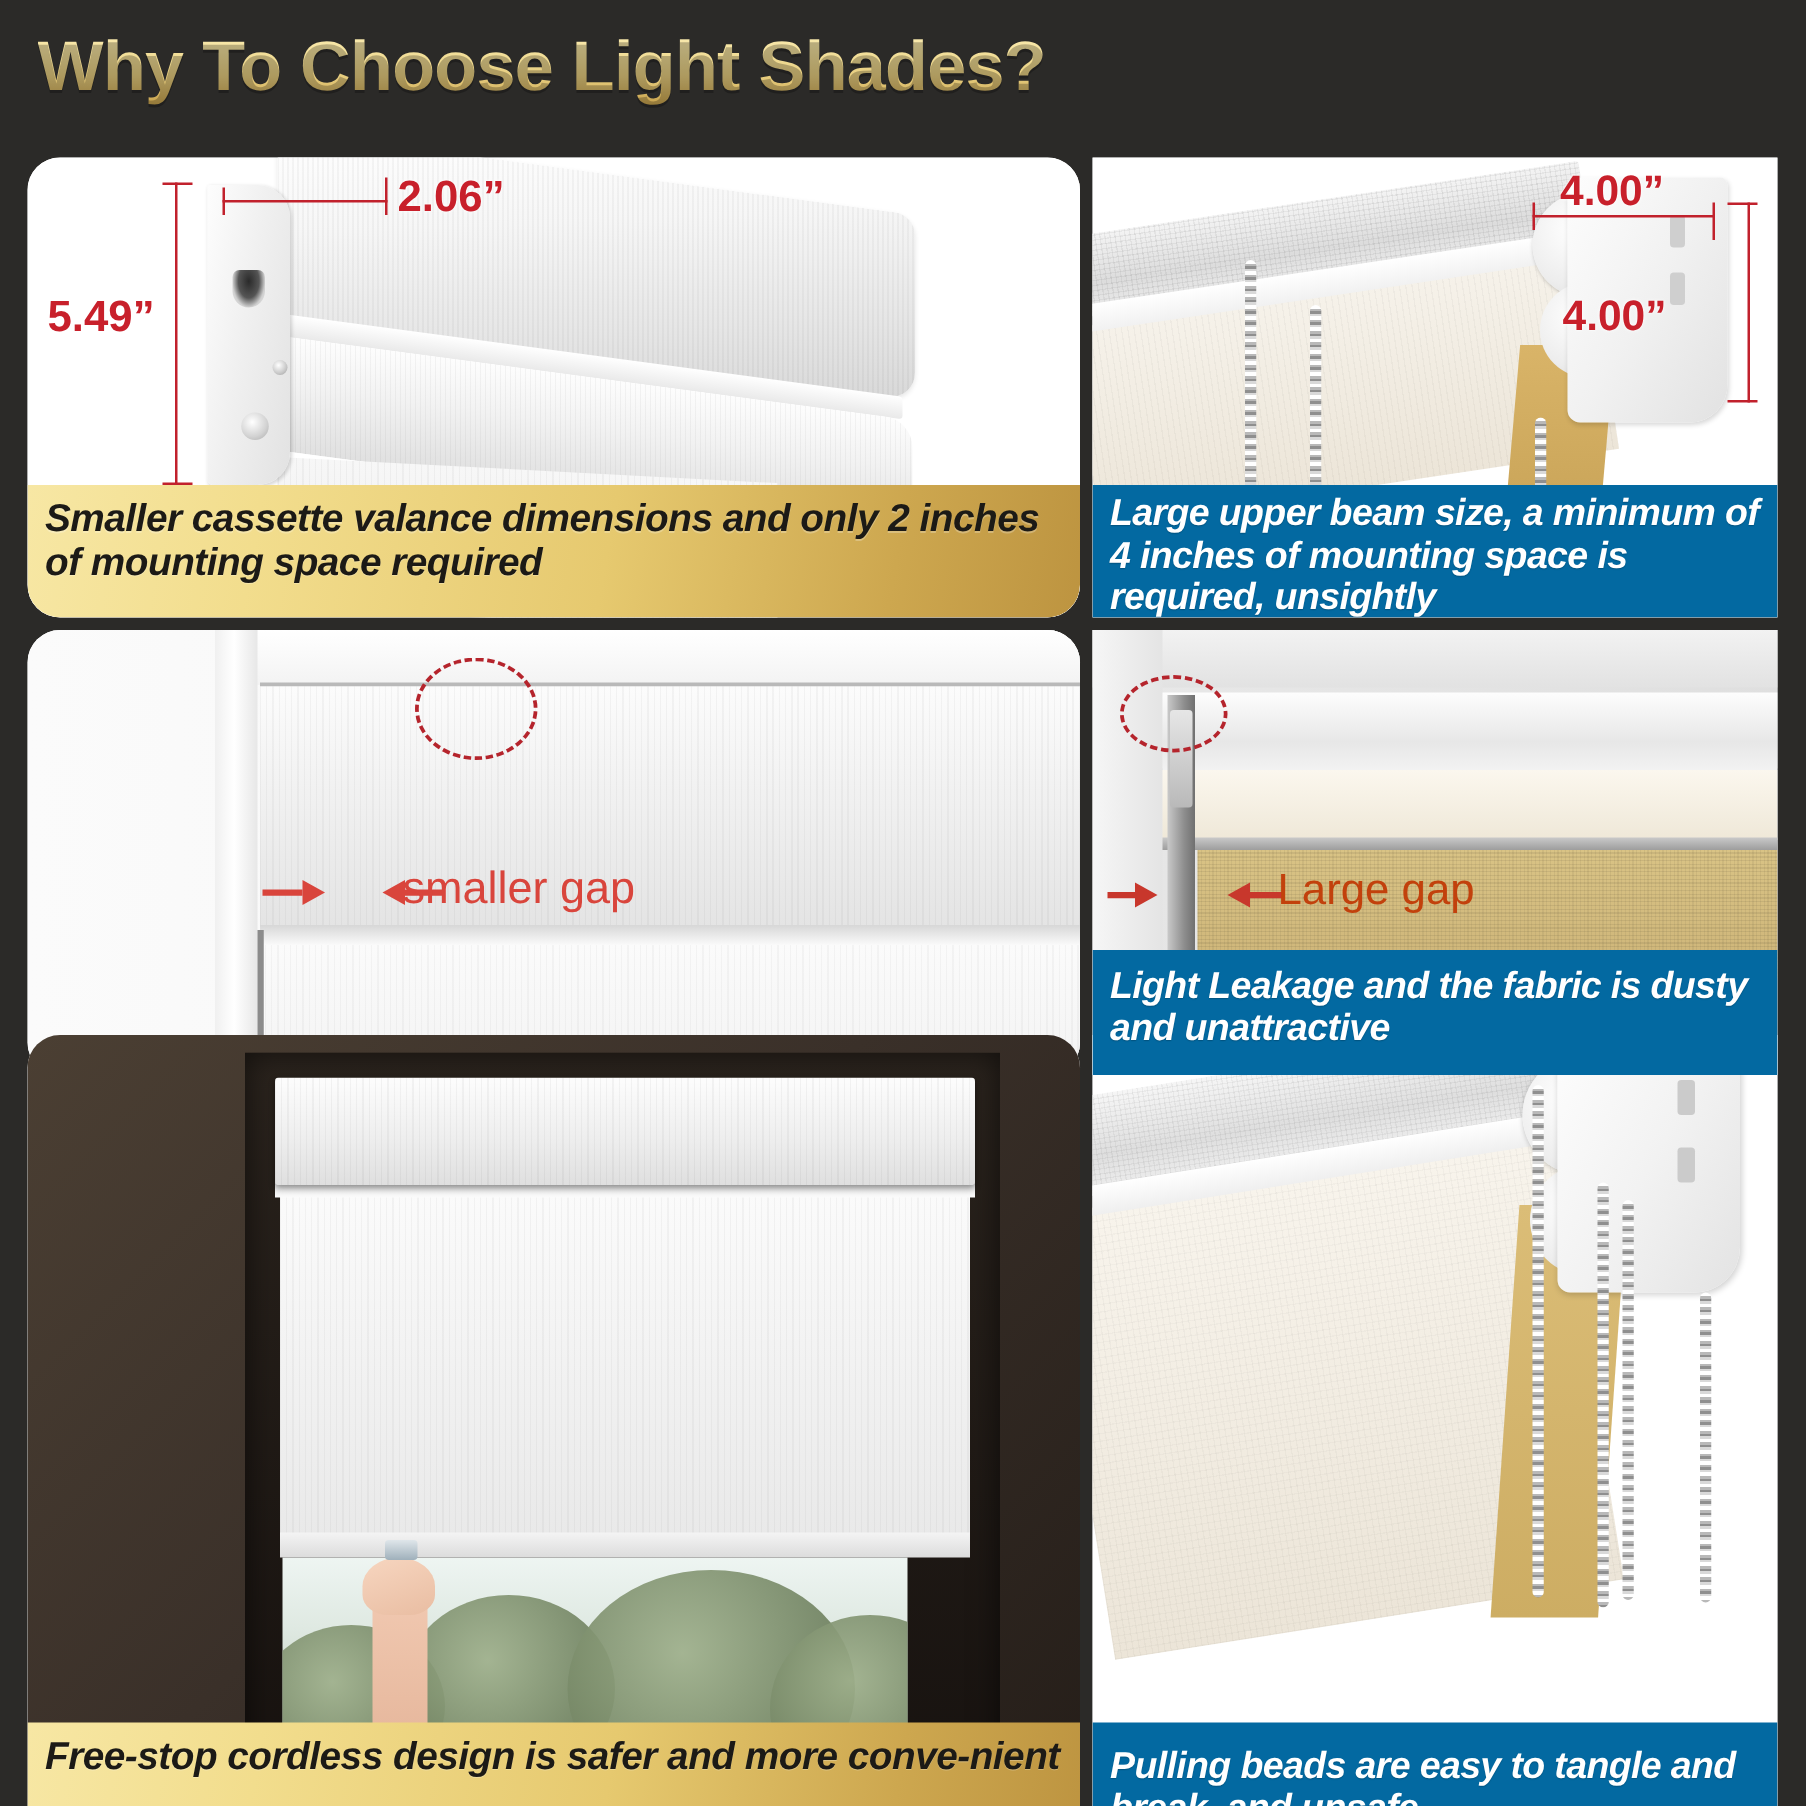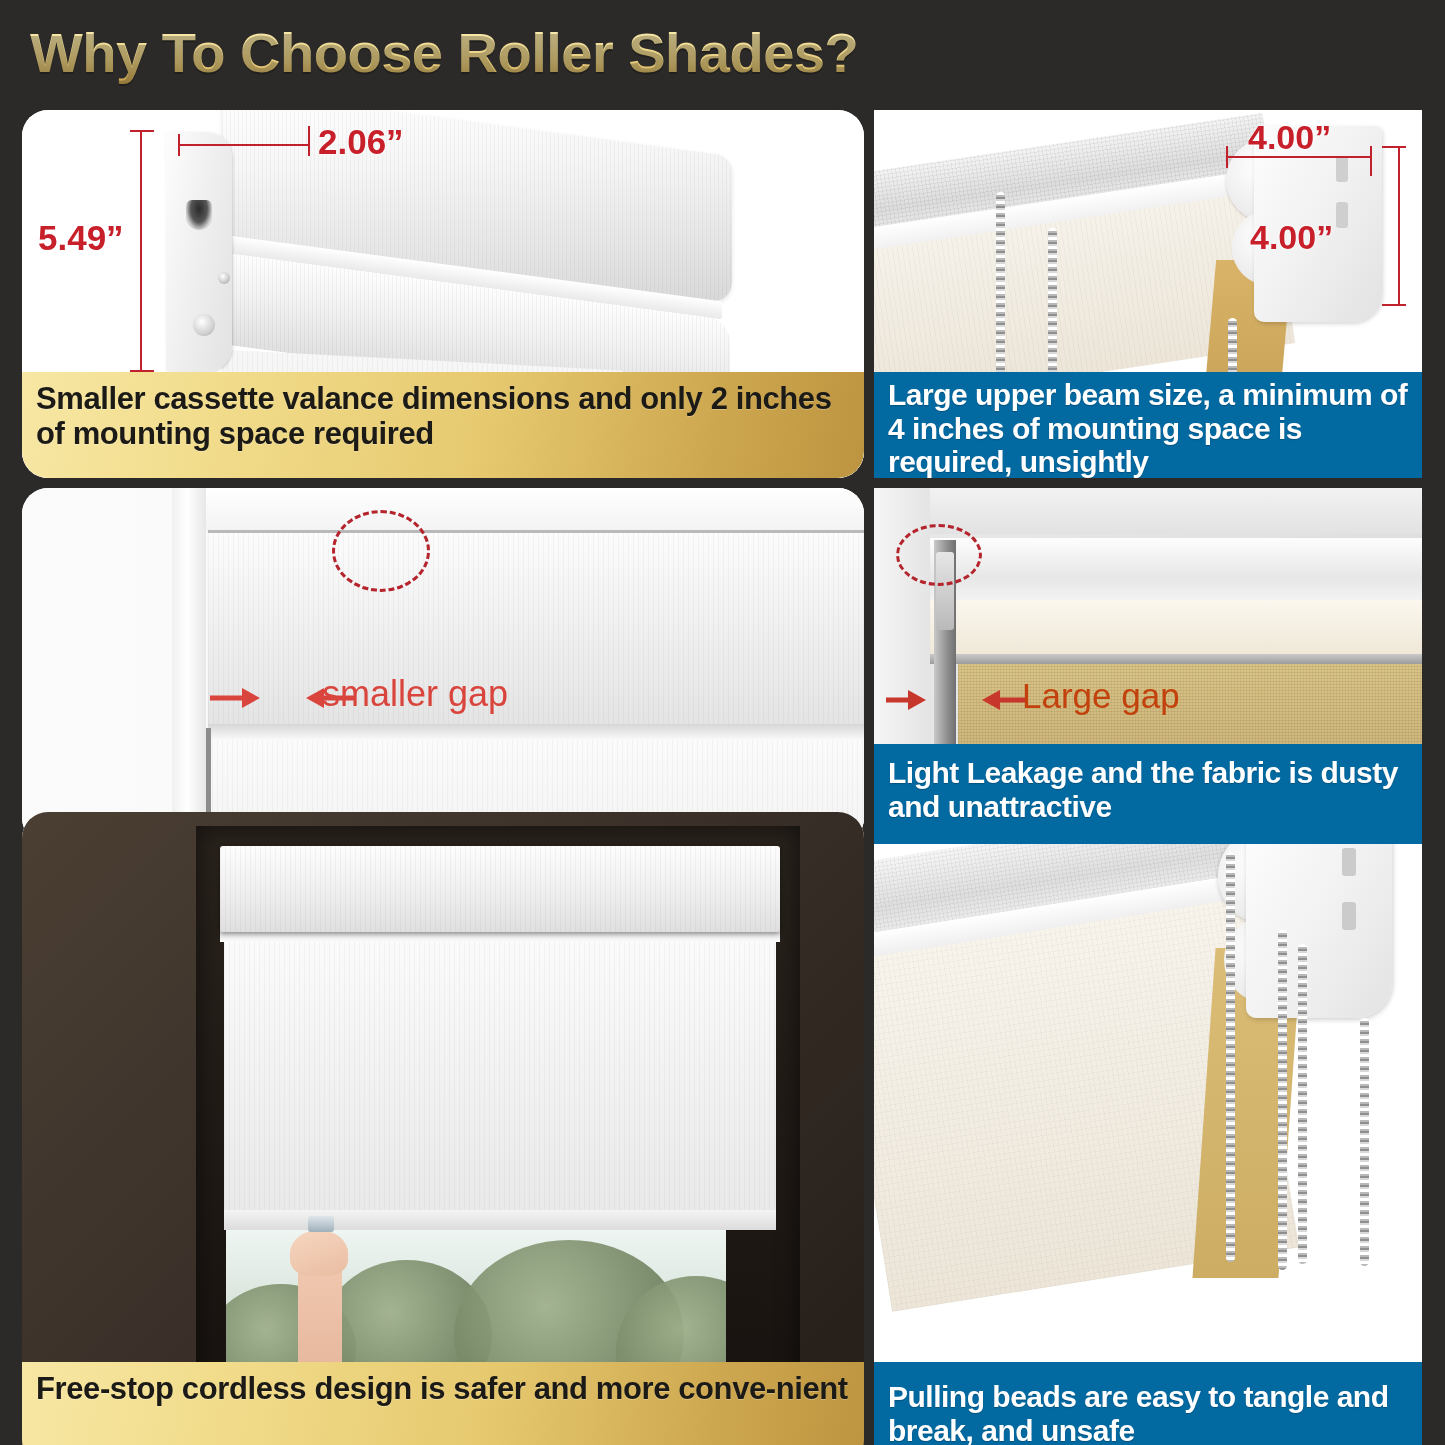--- a/index.html
+++ b/index.html
@@ -23,37 +23,38 @@
     background-clip:text;
     color:transparent;
     -webkit-text-fill-color:transparent;
     text-shadow:0 2px 0 rgba(0,0,0,0.25);
     white-space:nowrap;
   }
 
   
   .grid { position:absolute; left:0; top:104px; width:1445px; height:1335px; }
 
-  .panel { position:absolute; overflow:hidden; background:#fff; }
+  .panel { position:absolute; overflow:hidden; background:#fff;margin-top:16px; }
   .panel.left  { left:22px;  width:842px; border-radius:26px; }
   .panel.right { left:874px; width:548px; border-radius:0; }
 
   .r1 { top:6px;   height:368px; }
   .r2 { top:384px; height:356px; }
   .r3 { top:708px; height:654px; }
 
   .photo { position:absolute; left:0; top:0; right:0; bottom:0; overflow:hidden; }
 
   
   .cap {
     position:absolute; left:0; right:0; bottom:0;
     padding:10px 14px 12px 14px;
     font-weight:bold;
     line-height:1.12;
     z-index:7;
+    font-style:italic;
   }
   .cap.gold {
     background:linear-gradient(100deg,#f7e7a4 0%,#f2dd8d 22%,#e6c96f 55%,#cda74f 82%,#bd9440 100%);
     color:#1c1a16;
     font-size:31px;
     letter-spacing:-0.4px;
     border-bottom-left-radius:26px;
     border-bottom-right-radius:26px;
     text-shadow:0 1px 0 rgba(255,255,255,0.25);
   }
@@ -368,21 +369,21 @@
   }
   .p6 .roundel2 {
     position:absolute; left:350px; top:104px; width:88px; height:88px; border-radius:50%;
     background:radial-gradient(circle at 40% 35%,#ffffff,#eeeeee 60%,#d6d6d6 100%);
   }
 </style>
 </head>
 <body>
 
 <div class="title-wrap">
-  <div class="title">Why To Choose Roller Shades?</div>
+  <div class="title">Why To Choose Light Shades?</div>
 </div>
 
 <div class="grid">
 
   <div class="panel left r1">
     <div class="photo p1">
       <div class="p1bg"></div>
       <div class="v-body"></div>
       <div class="v-lip"></div>
       <div class="v-roll"></div>

